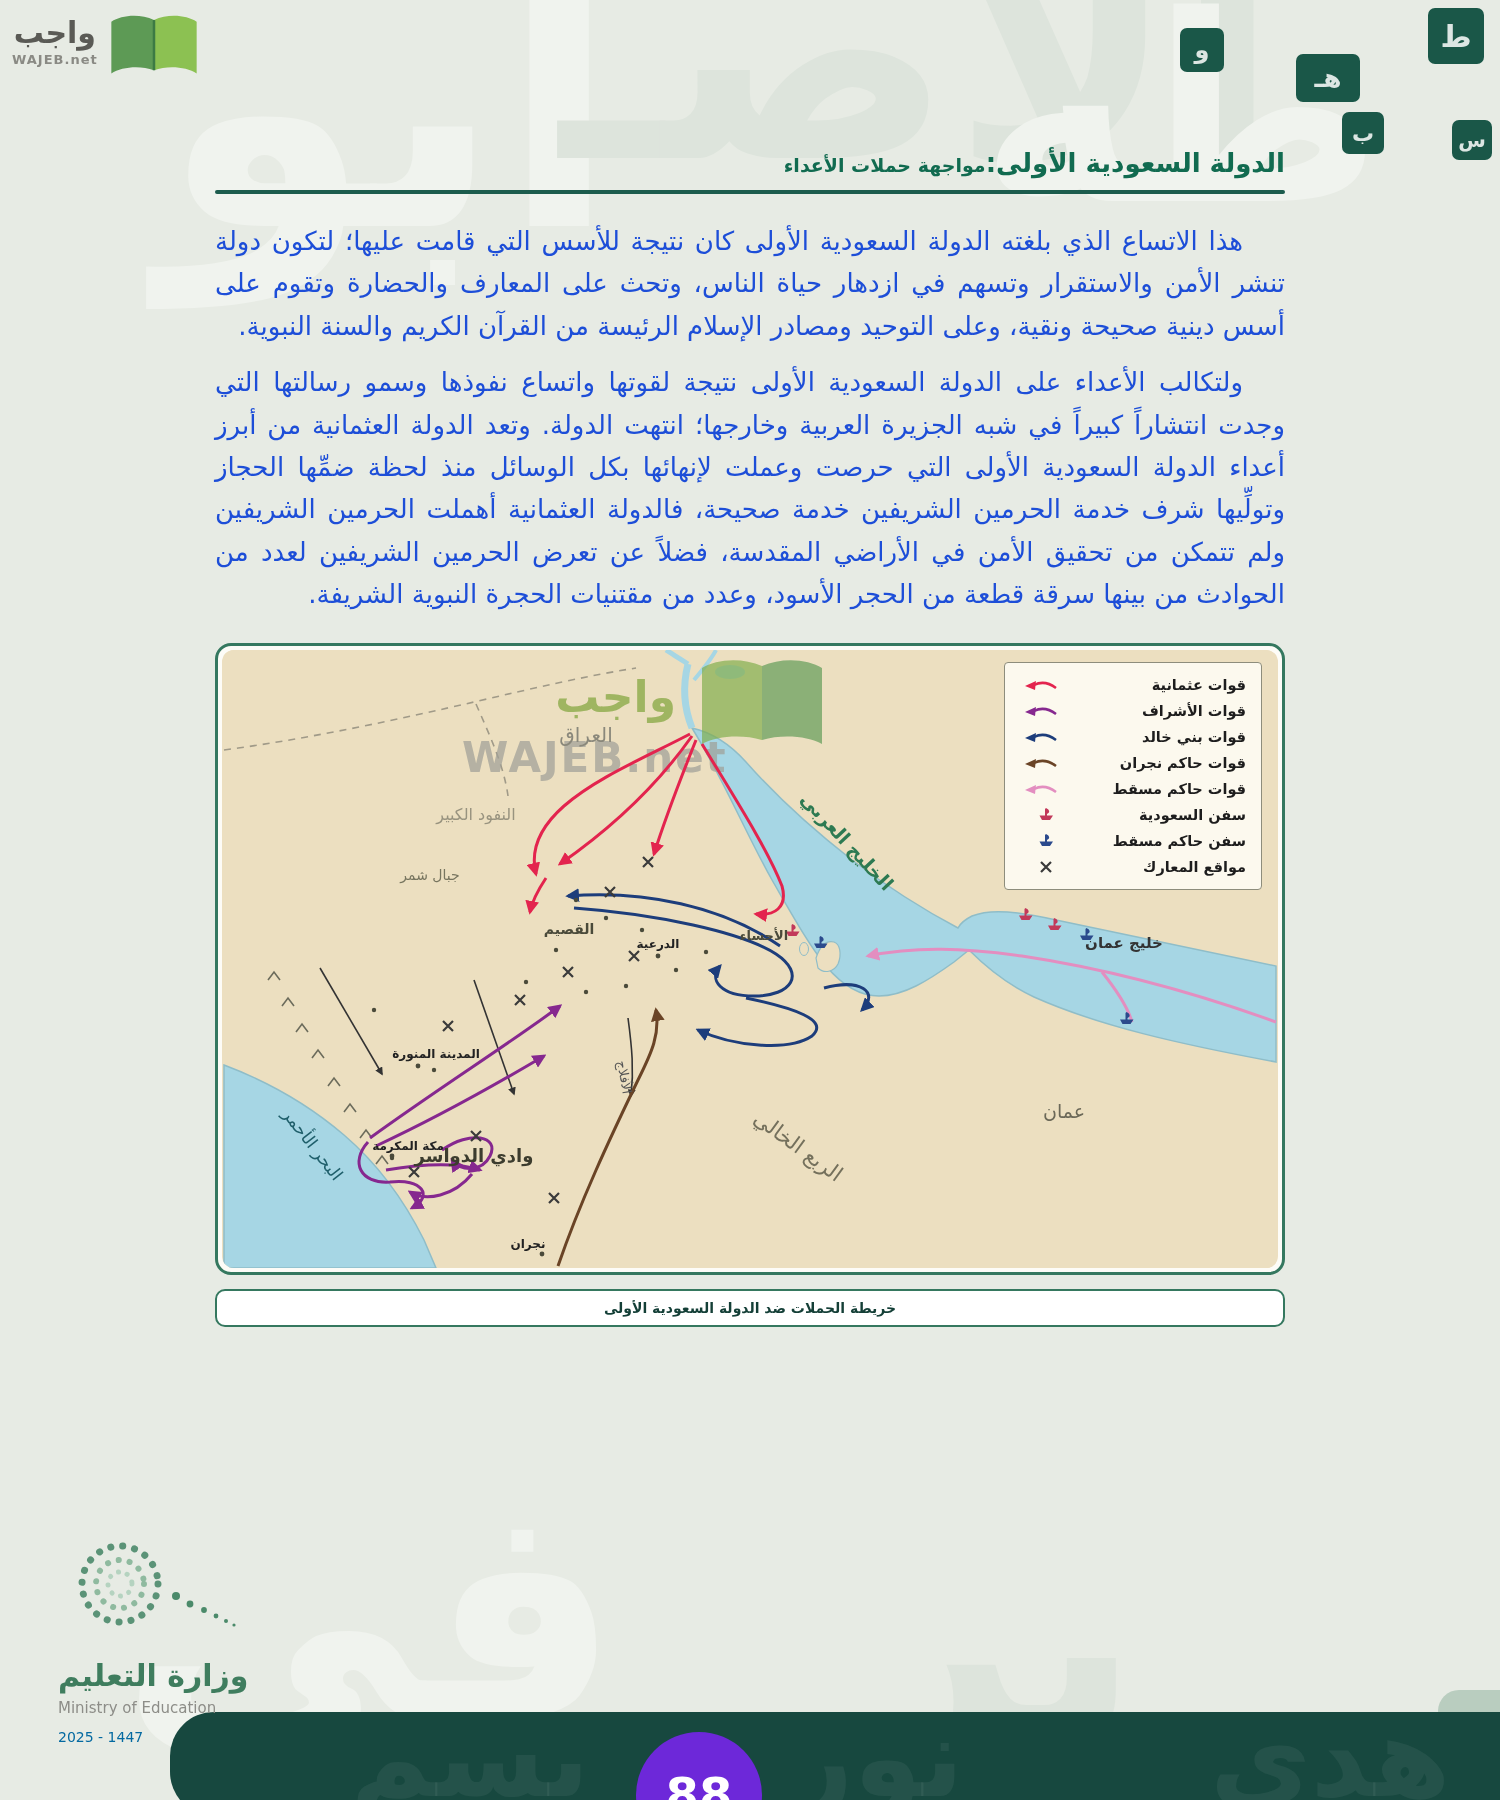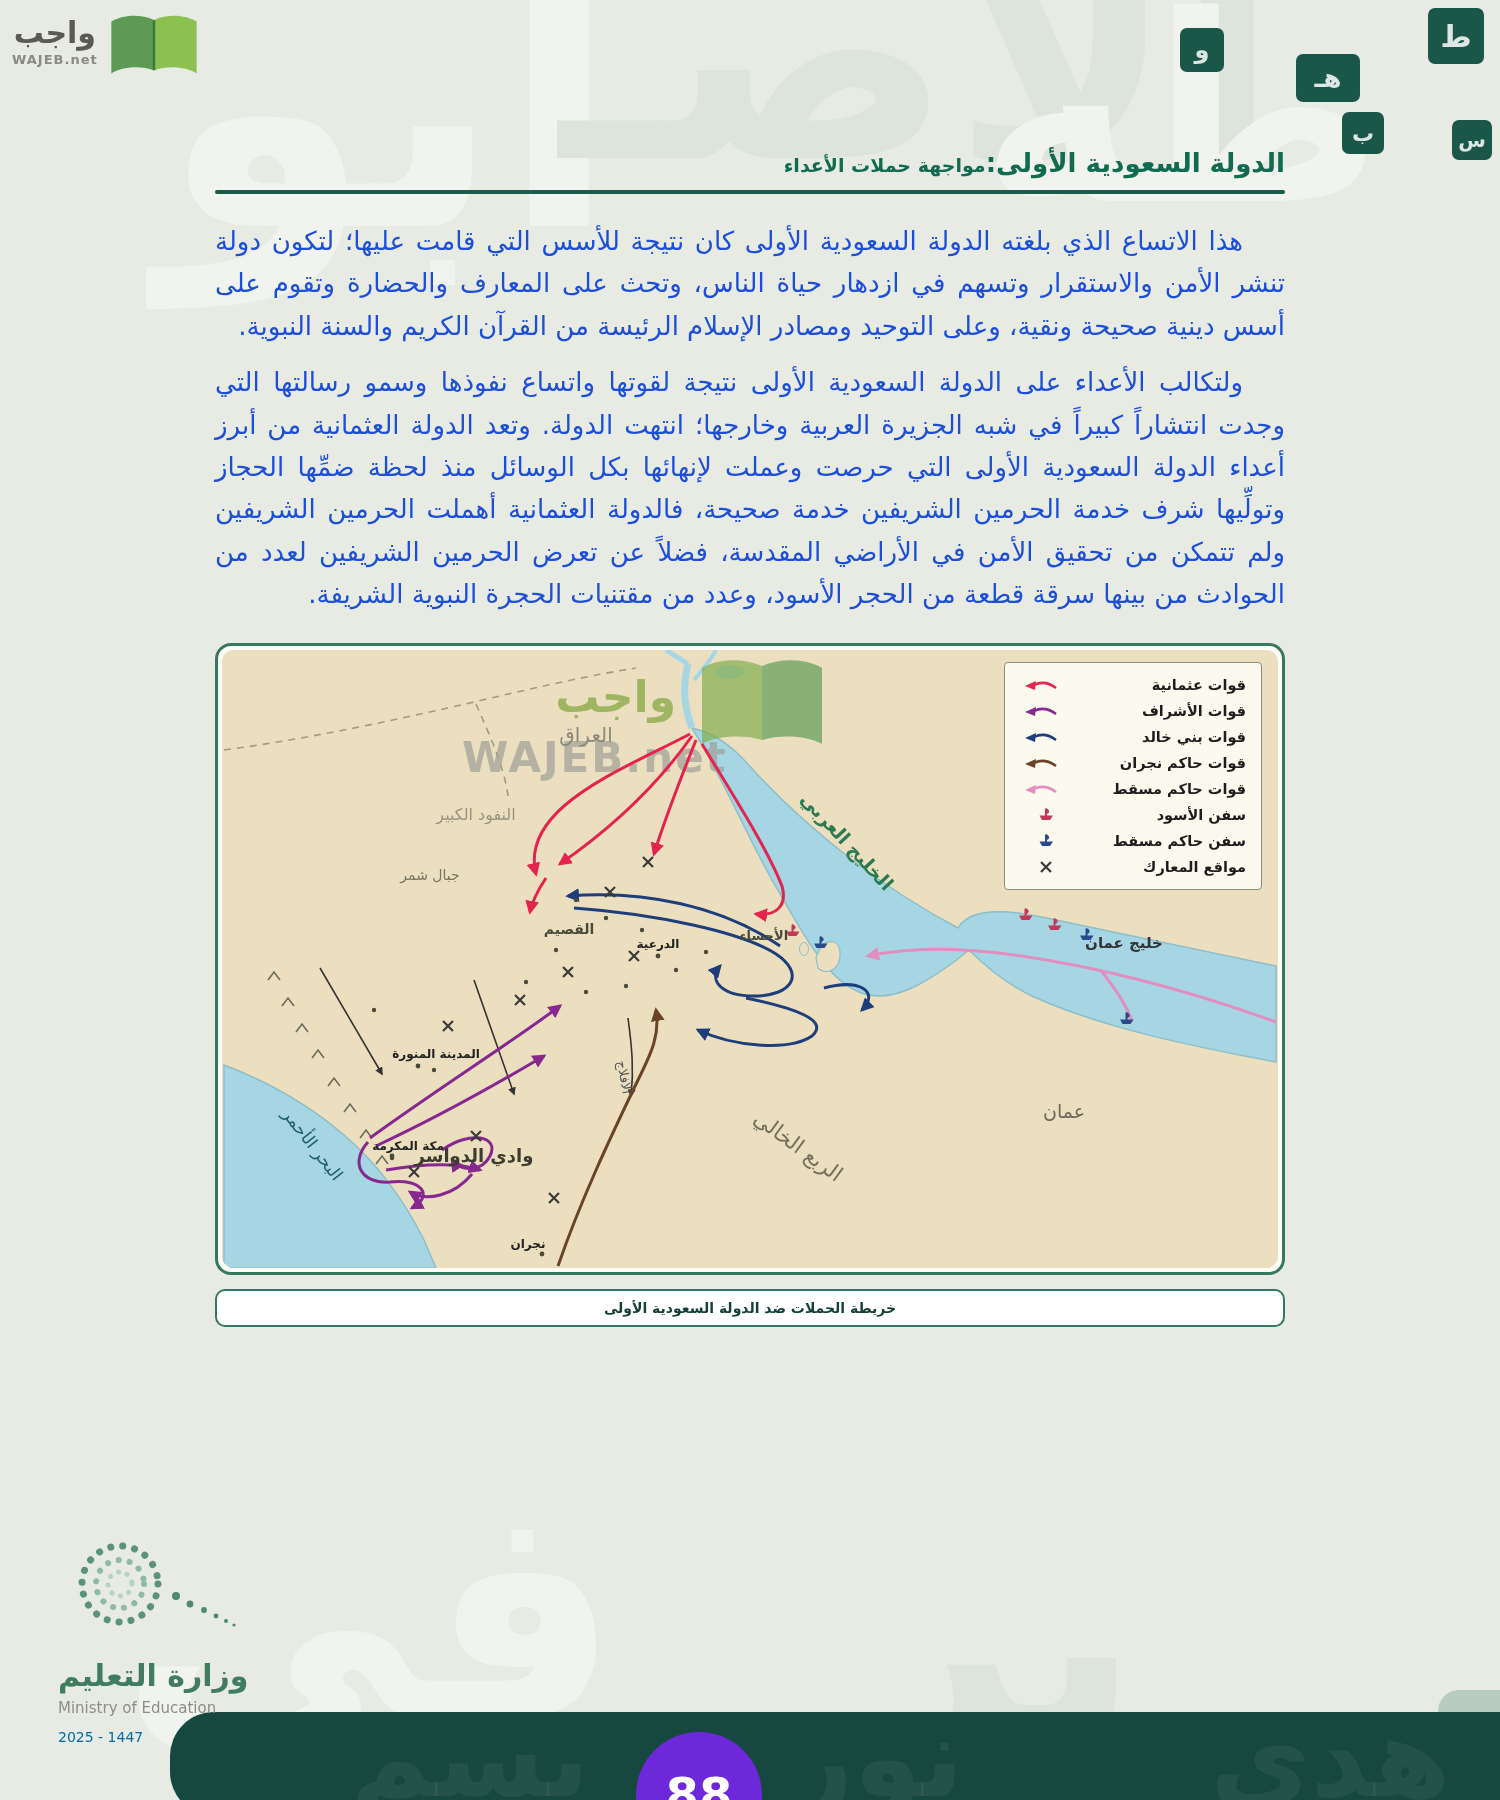--- a/index.html
+++ b/index.html
@@ -309,21 +309,21 @@
           <div class="lrow">
             <span class="ltext">قوات حاكم مسقط</span>
             <span class="licon">
                 <svg width="36" height="14">
                   <path d="M34,10 C26,4 18,4 12,7" fill="none" stroke-width="2.5" stroke="#e38ec0"></path>
                   <polygon points="3,8 14,3 13,12" fill="#e38ec0"></polygon>
                 </svg>
               </span>
           </div>
           <div class="lrow">
-            <span class="ltext">سفن الأسود</span>
+            <span class="ltext">سفن السعودية</span>
             <span class="licon">
                 <svg width="22" height="14">
                   <path d="M10,0 C13.5,1.5 14.5,4.5 11,6 L11,7.5 L17,7.5 L14,12 L6,12 L3.5,7.5 L9,7.5 L9,1 Z" fill="#c2395a"></path>
                 </svg>
               </span>
           </div>
           <div class="lrow">
             <span class="ltext">سفن حاكم مسقط</span>
             <span class="licon">
                 <svg width="22" height="14">

